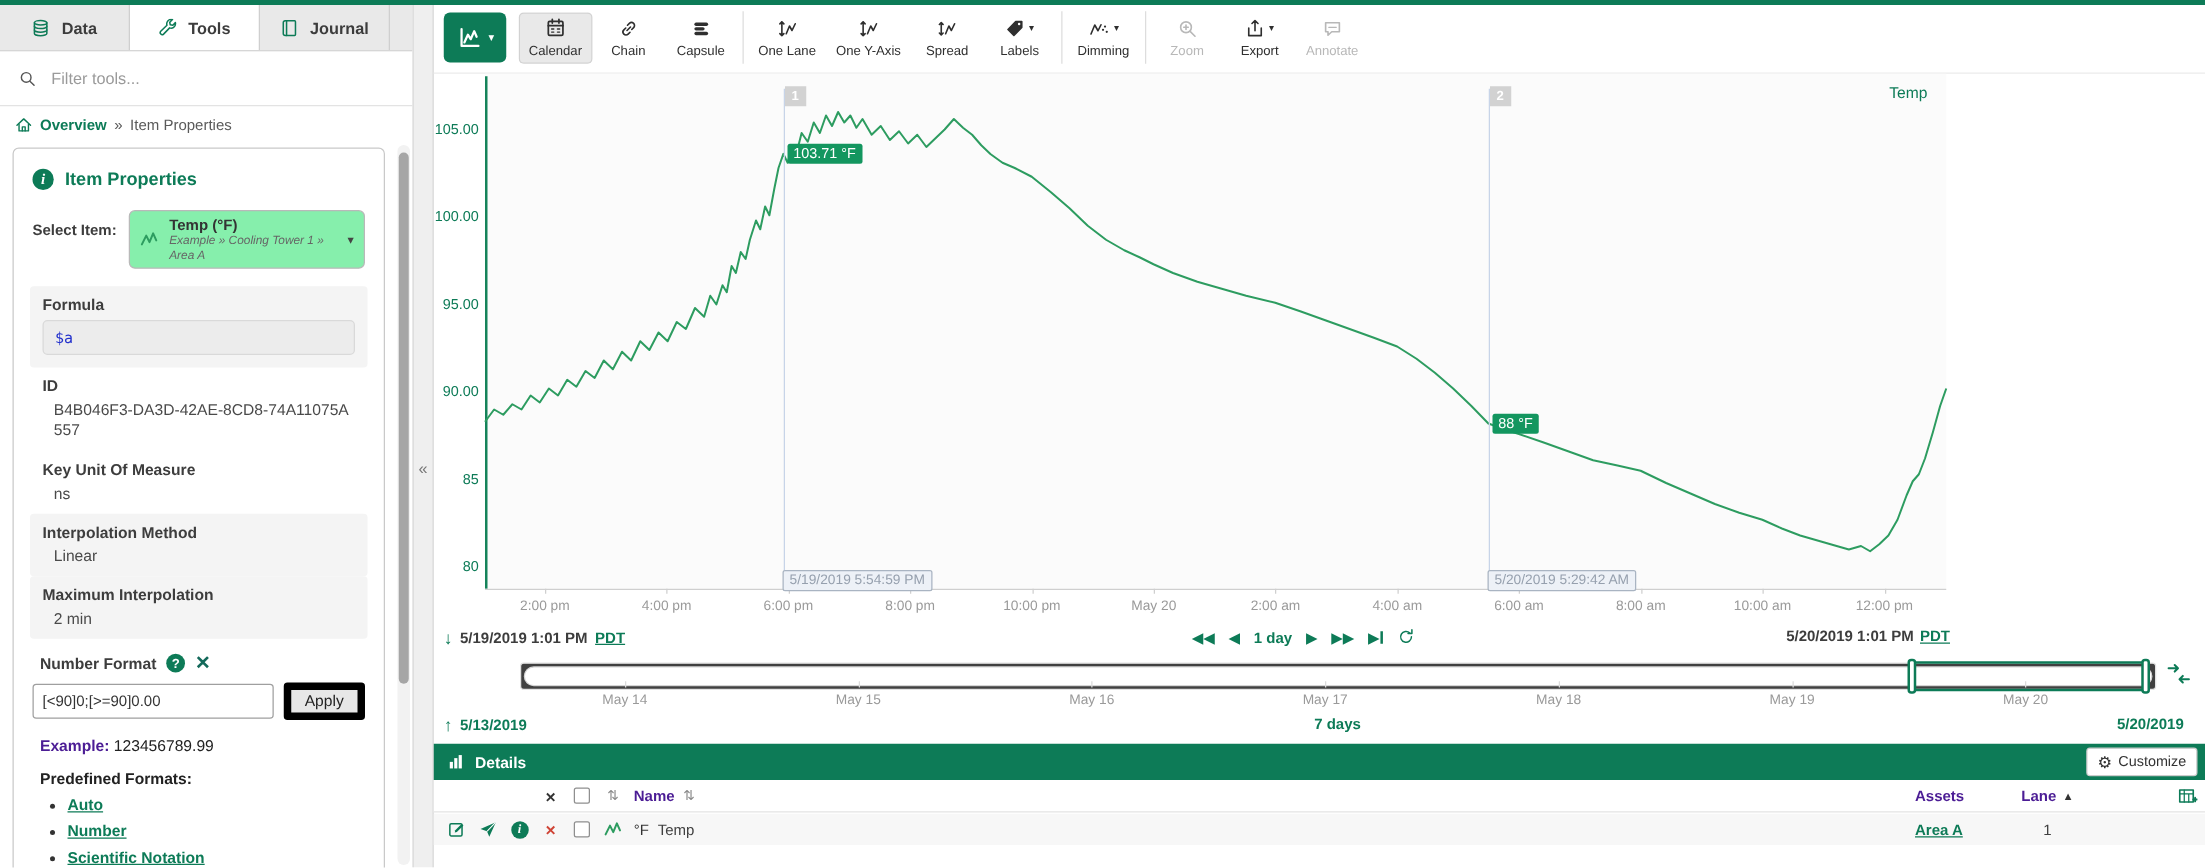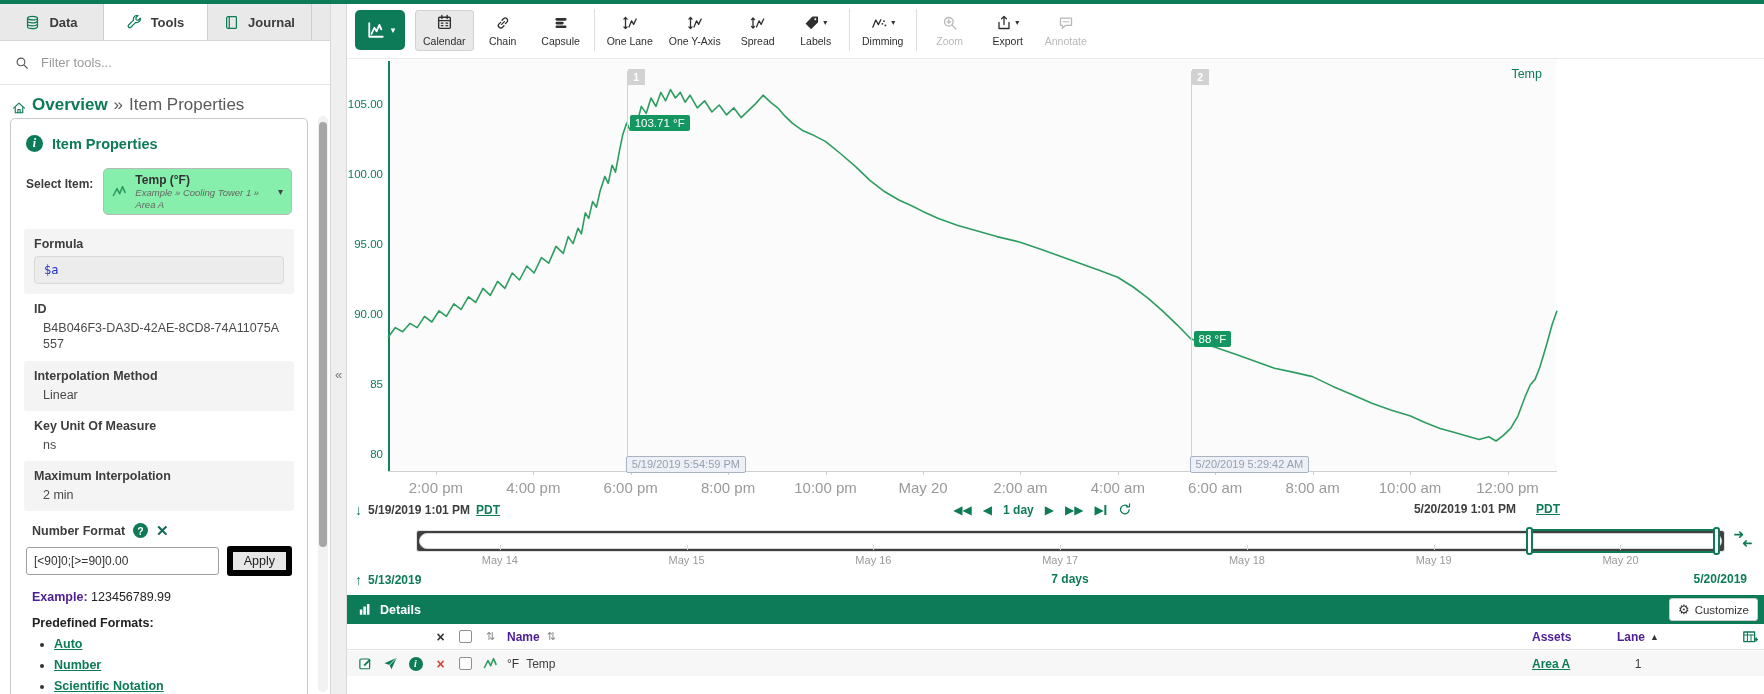--- a/index.html
+++ b/index.html
@@ -17,21 +17,21 @@
   .tab{width:104px;display:flex;align-items:center;justify-content:center;gap:9px;
        font-size:13px;font-weight:bold;color:#3c3c3c;border-right:1px solid #cfcfcf;
        background:#e9e9e9;cursor:pointer;box-sizing:border-box}
   .tab.active{background:#fff}
   .tab .ticon{color:#0d7b57;display:flex;align-items:center}
   .tab-filler{flex:1;background:#e9e9e9}
   .search-row{height:43px;display:flex;align-items:center;gap:10px;padding:0 15px;border-bottom:1px solid #e3e3e3}
   .search-icon{color:#555;display:flex}
   .search-input{border:none;outline:none;font-size:13px;color:#444;flex:1;background:transparent;font-family:inherit}
   .search-input::placeholder{color:#9a9a9a}
-  .breadcrumb{height:30px;display:flex;align-items:flex-end;gap:6px;padding:0 12px;font-size:17px}
+  .breadcrumb{height:30px;display:flex;align-items:center;gap:6px;padding:0 12px;font-size:12px}
   .bc-home{color:#0d7b57;display:flex}
   .bc-root{color:#0d7b57;font-weight:bold;cursor:pointer}
   .bc-sep,.bc-current{color:#5a5a5a}
 
   .card{position:absolute;left:10px;top:114px;width:298px;height:640px;box-sizing:border-box;
         border:1px solid #c9c9c9;border-radius:5px;background:#fff;padding:12px 13px;overflow:hidden}
   .card-title{display:flex;align-items:center;gap:9px;color:#0d7b57;font-weight:bold;font-size:14.5px;margin:4px 2px 16px}
   .info-badge{width:17px;height:17px;border-radius:50%;background:#0d7b57;color:#fff;flex:none;
               font-style:italic;font-weight:bold;font-size:12px;display:flex;align-items:center;justify-content:center;
               font-family:"Liberation Serif",serif}
@@ -88,36 +88,36 @@
   .tbtn.disabled{color:#b8b8b8}
   .tbtn.disabled .tlabel{color:#b8b8b8}
   .caret{font-size:8px;line-height:1}
 
   
   .chart{position:absolute;left:0;top:54px;width:100%;height:438px;border-top:1px solid #ececec}
   .plot-bg{position:absolute;left:41px;top:0;width:1169px;height:412px;background:#fbfbfb}
   .yaxis{position:absolute;left:41px;top:2px;width:2px;height: 410px;background:#15835a}
   .xaxis{position:absolute;left:41px;top:412px;width:1169px;height:1px;background:#cfcfcf}
   .ylabel{position:absolute;left:0;width:36px;text-align:right;font-size:11.5px;color:#0d7b57}
-  .xlabel{position:absolute;top:420px;font-size:15px;color:#9a9a9a;transform:translateX(-50%);white-space:nowrap}
+  .xlabel{position:absolute;top:420px;font-size:11px;color:#9a9a9a;transform:translateX(-50%);white-space:nowrap}
   .xtickmark{position:absolute;top:412px;width:1px;height:4px;background:#cfcfcf}
   svg.series{position:absolute;left:0;top:0}
   .legend{position:absolute;top:8px;right:222px;font-size:12.5px;color:#0d7b57}
   .cursor-line{position:absolute;top:12px;width:1px;height:400px;background:#c7d4e8;cursor:col-resize}
   .cursor-badge{position:absolute;top:10px;width:17px;height:16px;background:#d2d2d2;color:#fff;font-size:10.5px;
                 font-weight:bold;display:flex;align-items:center;justify-content:center;cursor:col-resize}
   .cursor-tip{position:absolute;top:397px;background:#edf1f7;border:1px solid #a9b4c2;color:#96a0ae;
               font-size:11px;padding:0 5px;height:15px;line-height:15px;border-radius:2px;white-space:nowrap}
   .value-label{position:absolute;transform:translateY(-50%);background:#13965f;color:#fff;font-weight:normal;
                font-size:11.5px;padding:2px 5px;border-radius:2px;white-space:nowrap}
 
   
   .time-row{position:absolute;left:0;top:496px;width:100%;height:24px;font-size:12px}
   .tr-left{position:absolute;left:8px;top:2px;display:flex;align-items:center;gap:6px;font-weight:bold;color:#3d3d3d}
-  .tr-right{position:absolute;right:204px;top:2px;display:flex;align-items:center;gap:20px;font-weight:bold;color:#3d3d3d}
+  .tr-right{position:absolute;right:204px;top:2px;display:flex;align-items:center;gap:5px;font-weight:bold;color:#3d3d3d}
   .arrow-green{color:#0d7b57;font-weight:bold;font-size:14px}
   .tz-link{color:#0d7b57;text-decoration:underline;font-weight:bold;cursor:pointer}
   .tr-center{position:absolute;left:696px;top:2px;transform:translateX(-50%);display:flex;align-items:center;gap:11px;color:#0d7b57}
   .pb{color:#0d7b57;font-size:12px;cursor:pointer;display:flex;align-items:center;line-height:1}
   .endbar{display:inline-block;width:2px;height:10px;background:#0d7b57;margin-left:1px}
   .step-label{font-weight:bold;color:#0d7b57;font-size:12px}
 
   
   .range-wrap{position:absolute;left:0;top:524px;width:100%;height:42px}
   .range-track{position:absolute;left:69px;right:39px;top:2px;height:20px;background:#404040;
@@ -249,27 +249,27 @@
 
     <div id="props">
         <div class="prop shaded">
           <div class="prop-label">Formula</div>
           <div class="formula-box">$a</div>
         </div>
         <div class="prop">
           <div class="prop-label">ID</div>
           <div class="prop-value">B4B046F3-DA3D-42AE-8CD8-74A11075A557</div>
         </div>
+        <div class="prop">
+          <div class="prop-label">Key Unit Of Measure</div>
+          <div class="prop-value">ns</div>
+        </div>
         <div class="prop shaded">
           <div class="prop-label">Interpolation Method</div>
           <div class="prop-value">Linear</div>
-        </div>
-        <div class="prop">
-          <div class="prop-label">Key Unit Of Measure</div>
-          <div class="prop-value">ns</div>
         </div>
         <div class="prop shaded">
           <div class="prop-label">Maximum Interpolation</div>
           <div class="prop-value">2 min</div>
         </div>
       </div>
 
     <div class="nf-head">
       <span>Number Format</span>
       <span class="help-badge">?</span>

